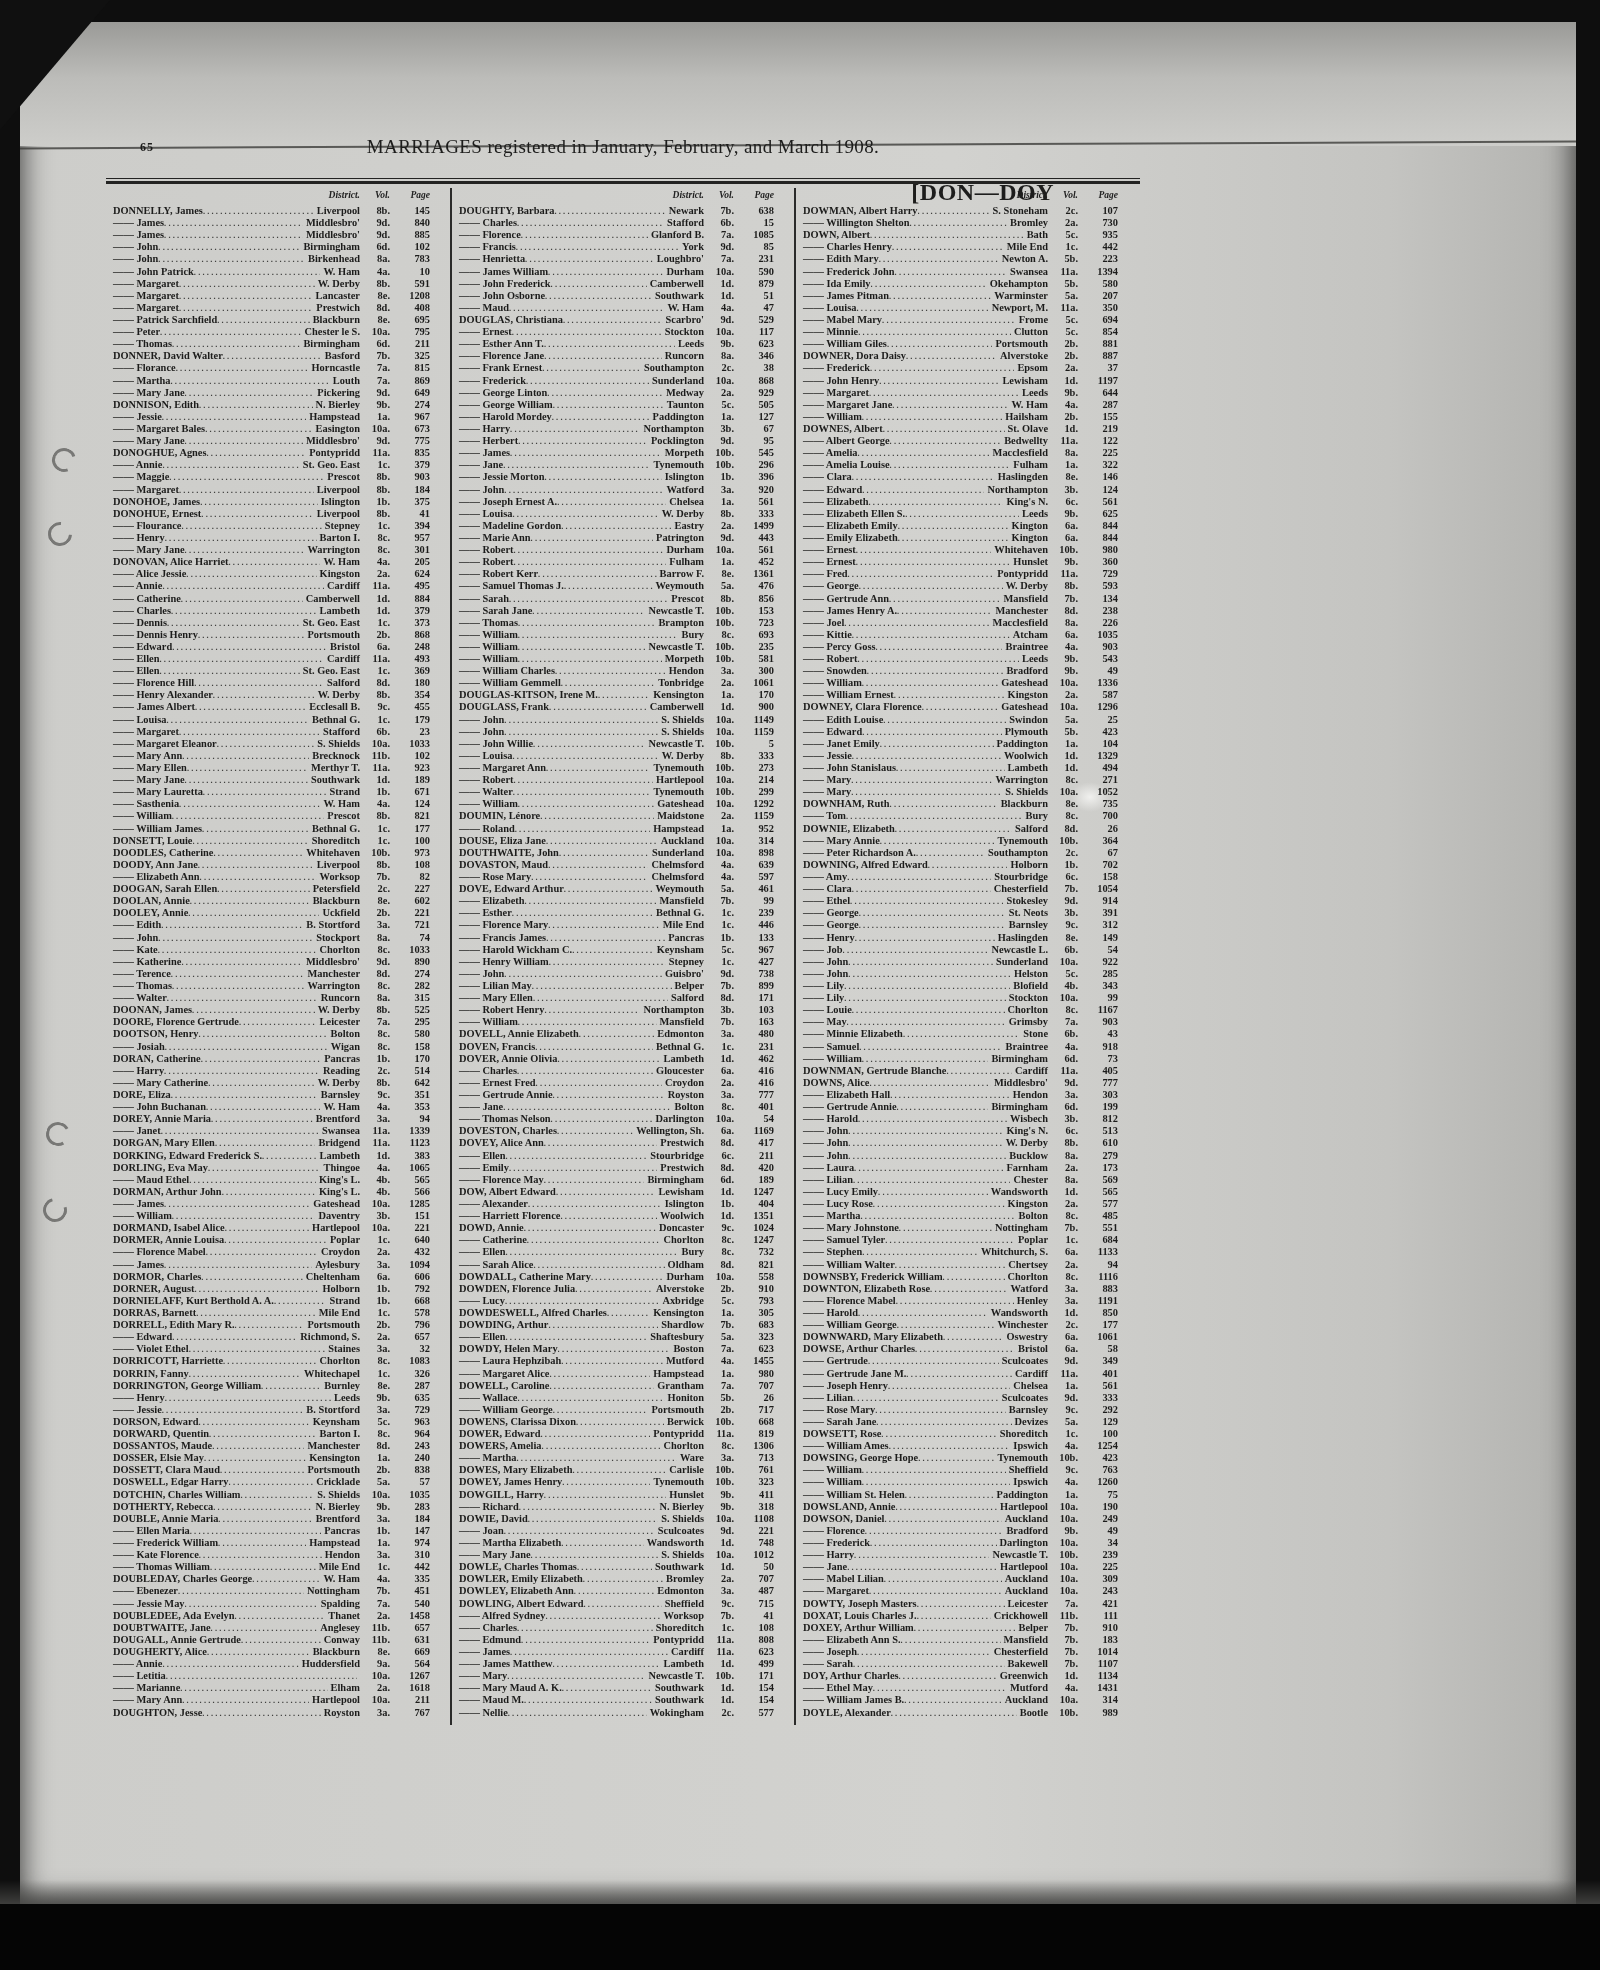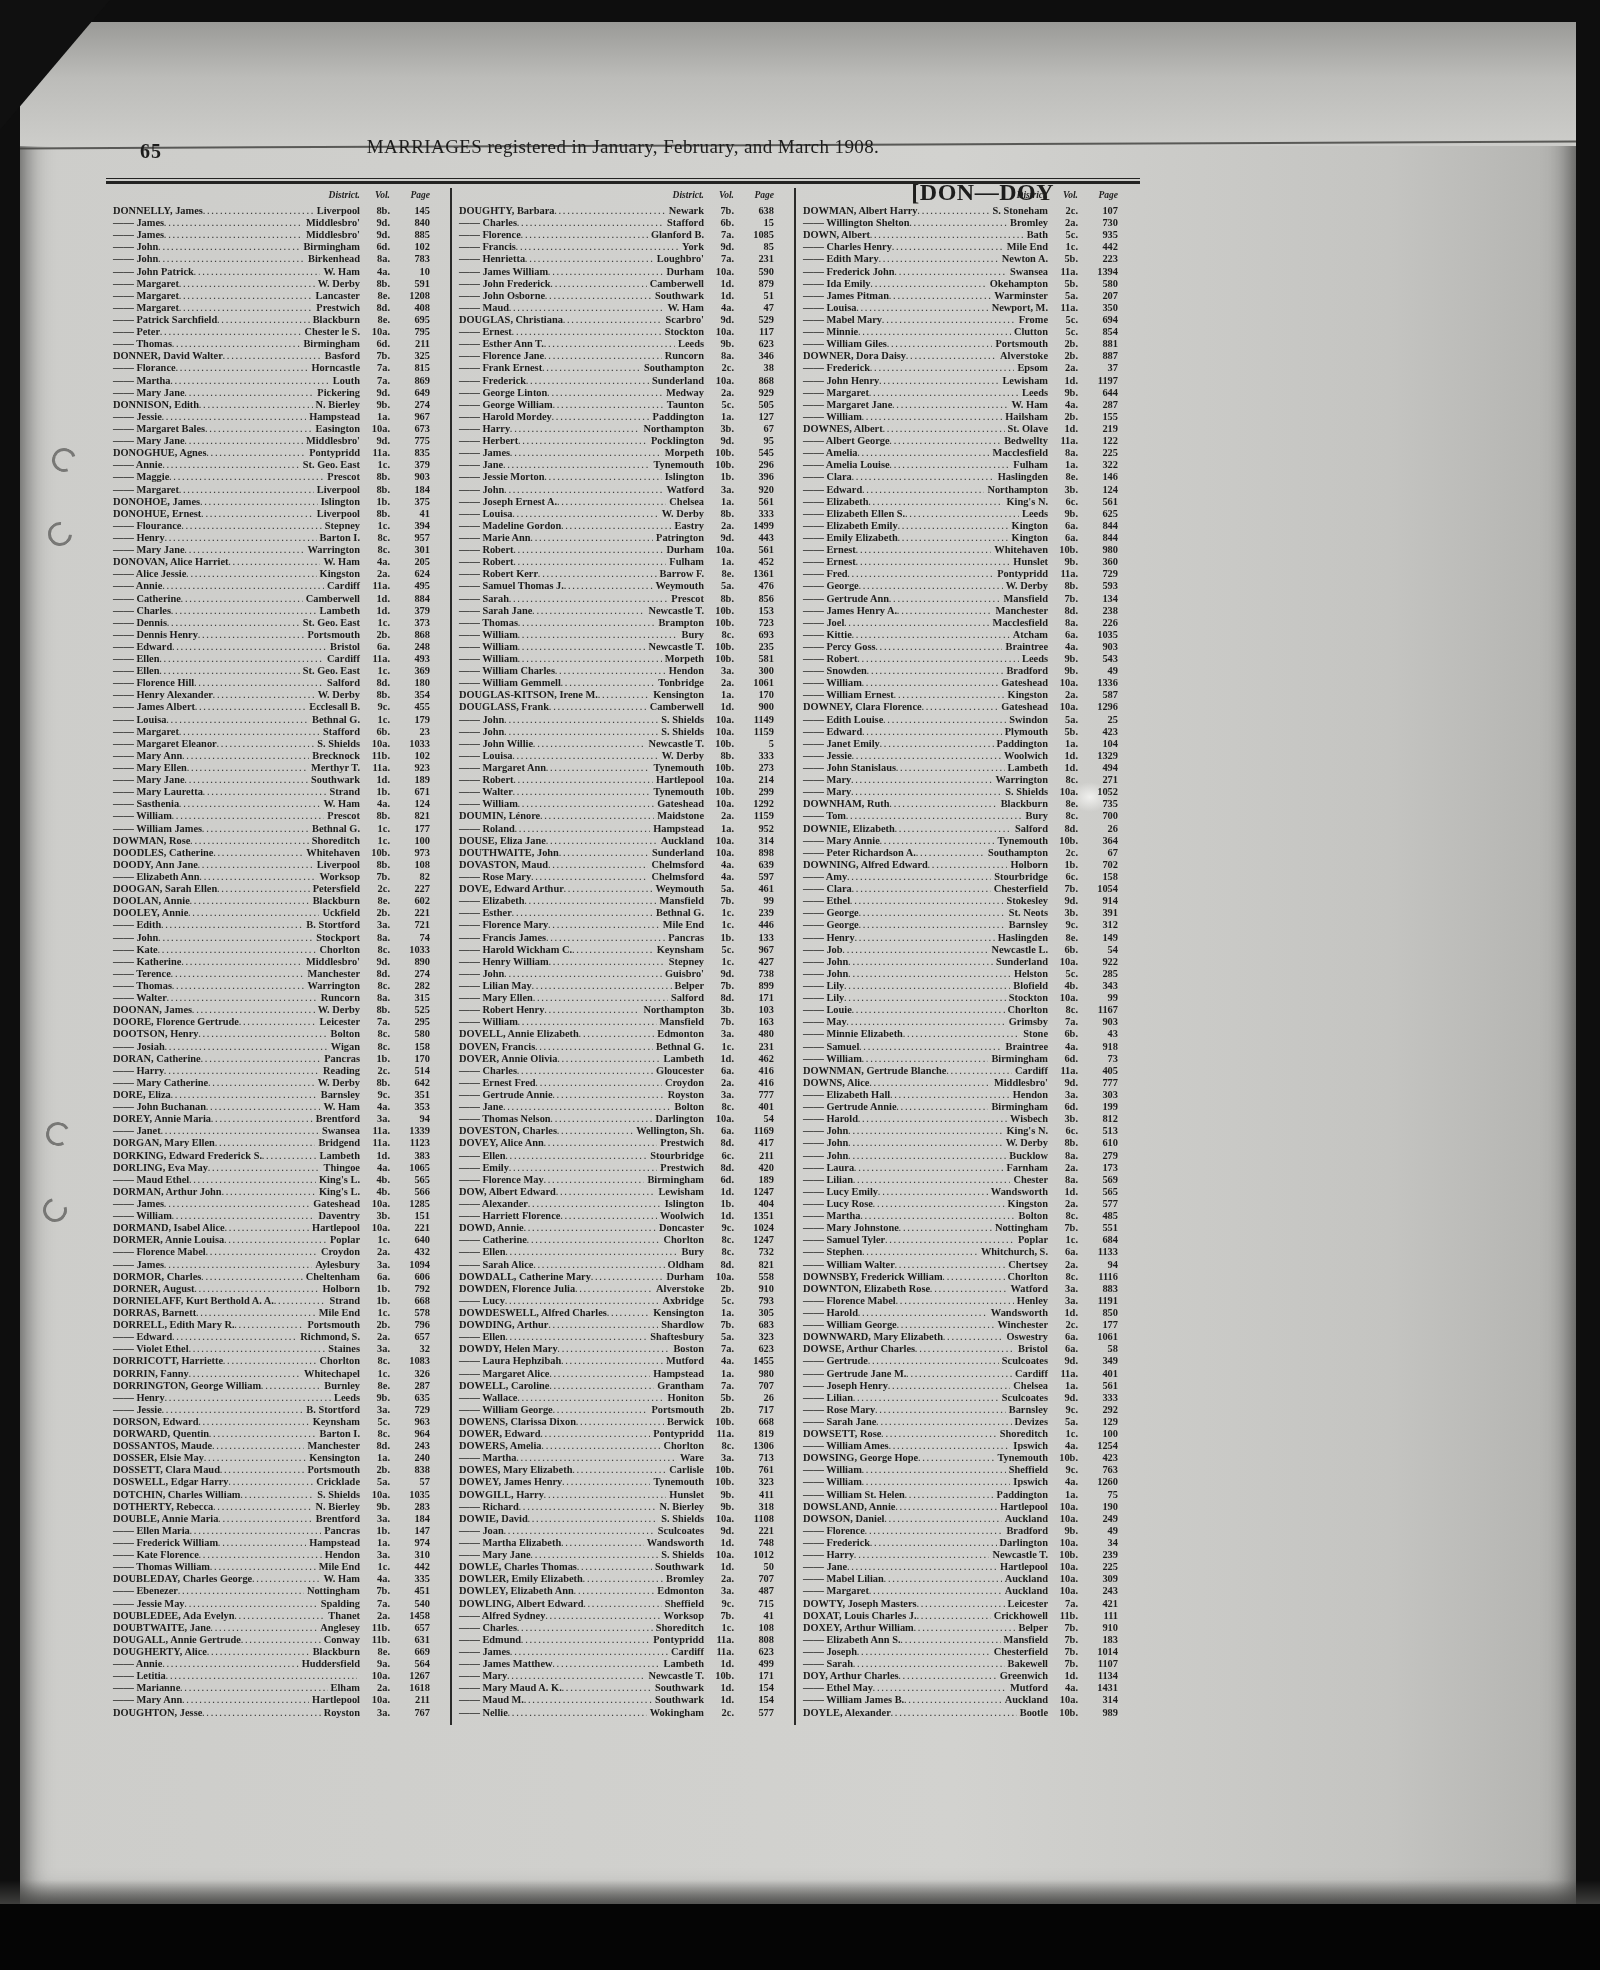--- a/index.html
+++ b/index.html
@@ -14,21 +14,21 @@
         transform:rotate(-0.25deg);opacity:.8;}
   .corner-wedge{position:absolute;left:0;top:0;width:110px;height:130px;background:#101010;
         clip-path:polygon(0 0,100% 0,0 100%);}
   .bottom-band{position:absolute;left:0;bottom:0;width:100%;height:66px;background:#050505;}
   .bottom-shadow{position:absolute;left:0;bottom:60px;width:100%;height:30px;
         background:linear-gradient(transparent,#4a4a48);}
   .ink-ring{position:absolute;width:18px;height:18px;border:3px solid #5c5c5a;border-radius:50%;
         border-right-color:transparent;opacity:.75;}
   .content{position:absolute;left:106px;top:130px;width:1034px;color:#1d1d1c;}
   .titlebar{position:relative;height:48px;}
-  .folio{position:absolute;left:34px;top:10px;font-size:20px;font-weight:bold;letter-spacing:1px;}
+  .folio{position:absolute;left:34px;top:10px;font-size:12px;font-weight:bold;letter-spacing:1px;}
   .title{position:absolute;left:50%;transform:translateX(-50%);top:6px;font-size:19px;
         font-weight:normal;white-space:nowrap;letter-spacing:.4px;}
   .range{position:absolute;right:86px;top:6px;font-size:24px;font-weight:bold;letter-spacing:.5px;margin-top:43px;}
   .dblrule{border-top:1.5px solid #232322;border-bottom:3px solid #232322;height:2px;margin-bottom:4px;}
   .cols{display:flex;align-items:flex-start;}
   .col{width:344px;box-sizing:border-box;padding:2px 20px 6px 7px;}
   .col + .col{border-left:2px solid #2b2b2a;}
   .colhead{display:flex;align-items:baseline;height:15px;font-style:italic;font-weight:bold;
         font-size:9.5px;color:#222;}
   .colhead .sp{flex:1;}
@@ -433,21 +433,21 @@
           <span class="pg">821</span>
         </div>
         <div class="row">
           <span class="nm">—— William James</span>
           <span class="leader"></span>
           <span class="dist">Bethnal G.</span>
           <span class="vol">1c.</span>
           <span class="pg">177</span>
         </div>
         <div class="row">
-          <span class="nm">DOWMAN, Rose</span>
+          <span class="nm">DONSETT, Louie</span>
           <span class="leader"></span>
           <span class="dist">Shoreditch</span>
           <span class="vol">1c.</span>
           <span class="pg">100</span>
         </div>
         <div class="row">
           <span class="nm">DOODLES, Catherine</span>
           <span class="leader"></span>
           <span class="dist">Whitehaven</span>
           <span class="vol">10b.</span>

